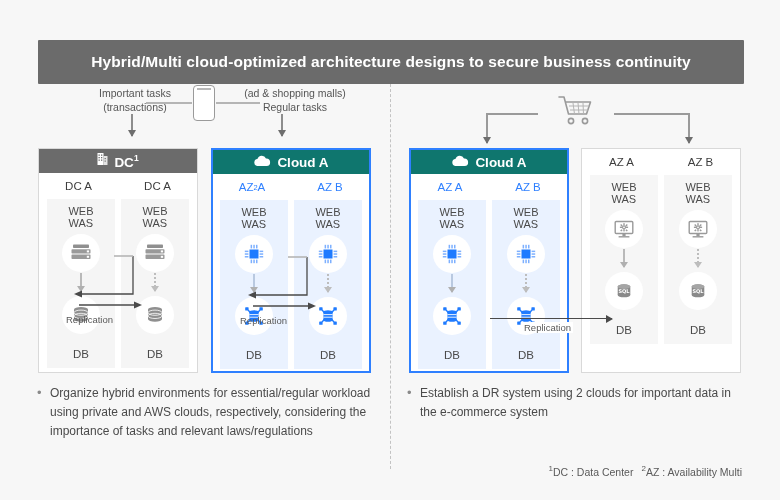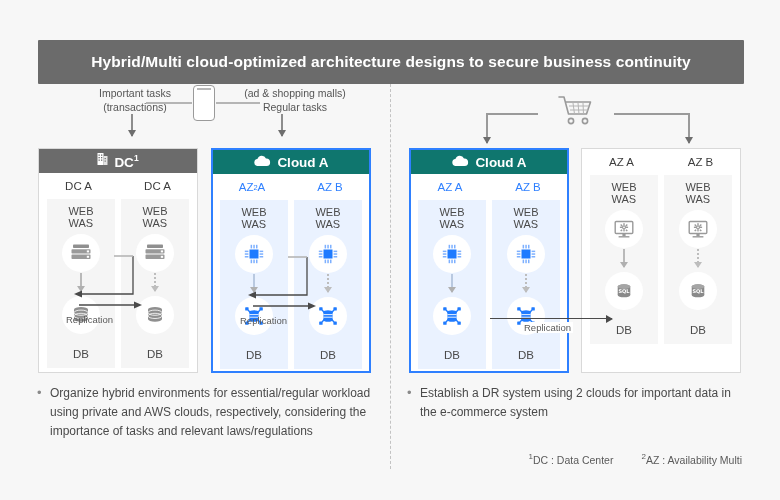--- a/index.html
+++ b/index.html
@@ -163,22 +163,22 @@
   .bullets { position: absolute; font-size: 12px; line-height: 19px; color: #4a4a4a; }
   .bullets.left  { left: 36px;  top: 384px; width: 345px; }
   .bullets.right { left: 406px; top: 384px; width: 335px; }
   .bullet-item { position: relative; padding-left: 14px; }
   .bullet-item::before {
     content: "•"; position: absolute; left: 1px; top: -1px; color: #8a8a8a; font-size: 13px;
   }
 
   
   .footnotes {
-    position: absolute; right: 38px; top: 452px;
-    display: flex; gap: 28px; font-size: 10.5px; color: #5a5a5a;
+    position: absolute; right: 38px; top: 464px;
+    display: flex; gap: 8px; font-size: 10.5px; color: #5a5a5a;
   }
   .footnotes .sup { font-size: 8px; vertical-align: super; }
 </style>
 </head>
 <body>
 
 <div class="title-bar">
   <span class="title-text">Hybrid/Multi cloud-optimized architecture designs to secure business continuity</span>
 </div>
 

